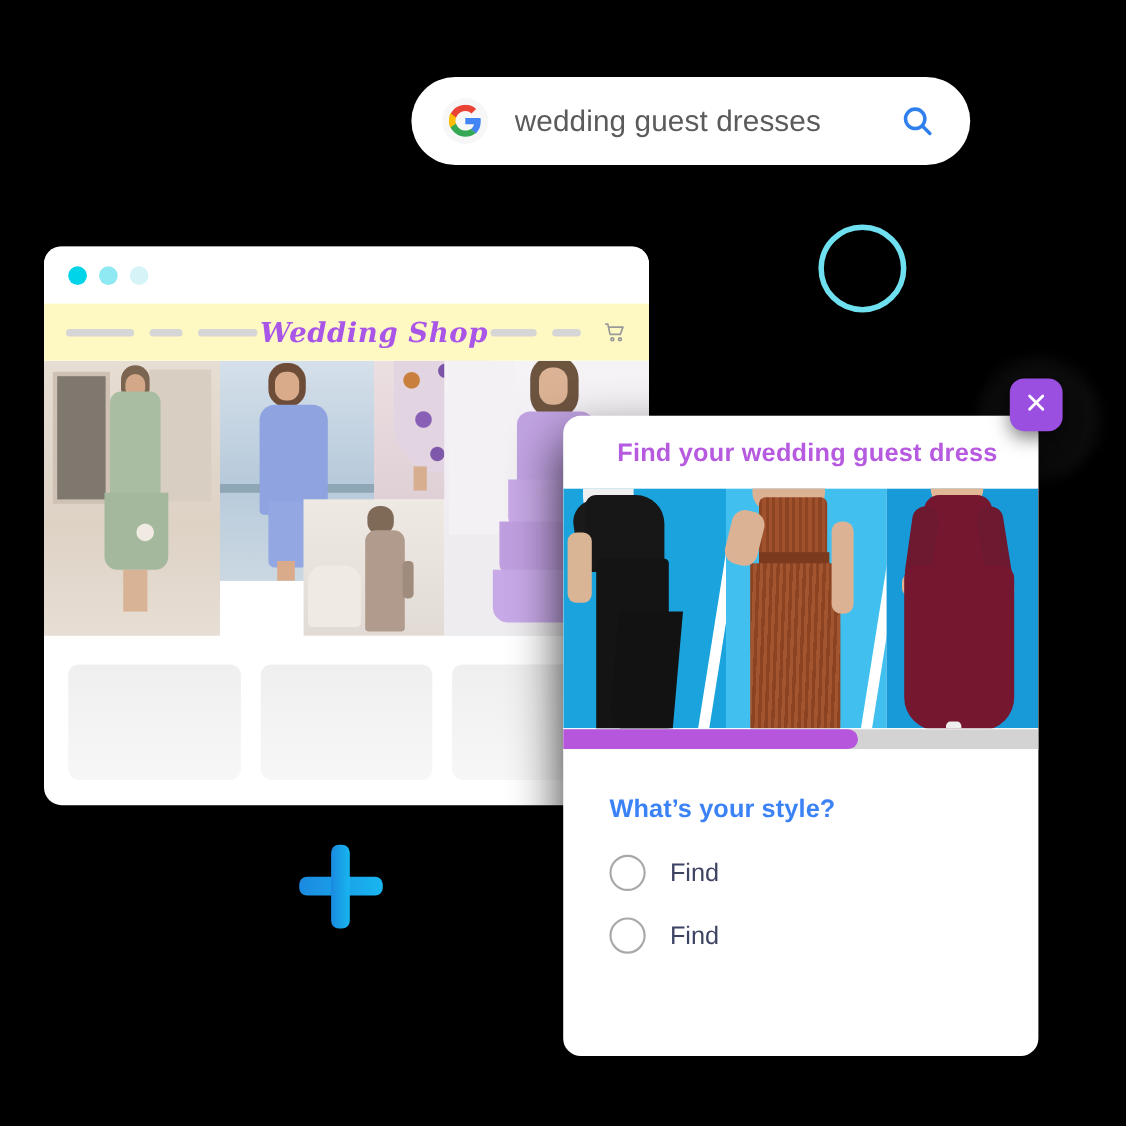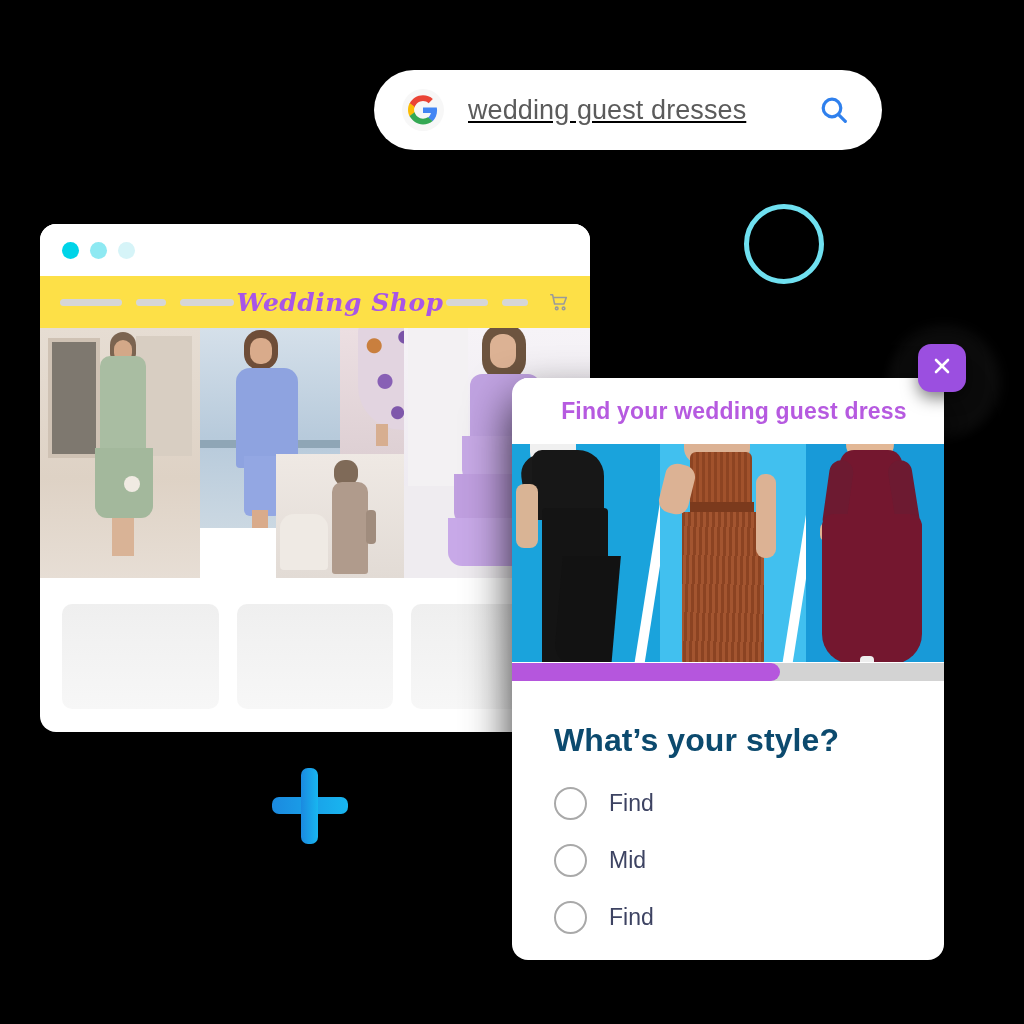--- a/index.html
+++ b/index.html
@@ -10,21 +10,21 @@
     overflow:hidden;
     position:relative;
   }
   .stage{position:absolute;inset:0;}
 
   
   .search-pill{
     position:absolute;left:374px;top:70px;width:508px;height:80px;
     background:#ffffff;border-radius:40px;
     box-shadow:0 10px 26px rgba(0,0,0,.55), 0 2px 6px rgba(0,0,0,.4);
-    display:flex;align-items:center;padding:16px 28px;box-sizing:border-box;text-decoration:underline;
+    display:flex;align-items:center;padding:16px 28px;box-sizing:border-box;
   }
   .g-logo{width:42px;height:42px;border-radius:50%;background:#f7f7f7;
     display:flex;align-items:center;justify-content:center;flex:0 0 auto;}
   .search-text{
     flex:1;margin-left:24px;font-size:27px;color:#5b5b5b;letter-spacing:.1px;
     white-space:nowrap;overflow:hidden;
   }
   .search-btn{flex:0 0 auto;width:40px;height:40px;display:flex;align-items:center;justify-content:center;}
 
   
@@ -44,21 +44,21 @@
     background:#ffffff;border-radius:16px;overflow:hidden;
     box-shadow:0 18px 40px rgba(0,0,0,.75);
   }
   .shop-titlebar{height:52px;background:#ffffff;display:flex;align-items:center;padding-left:22px;}
   .dot{width:17px;height:17px;border-radius:50%;margin-right:11px;}
   .dot.d1{background:#00d4e8;}
   .dot.d2{background:#8ee9f2;}
   .dot.d3{background:#d6f4f8;}
 
   .shop-nav{
-    height:52px;background:#fde047;display:flex;align-items:center;
+    height:52px;background:#fef9c3;display:flex;align-items:center;
     padding:4px 20px;box-sizing:border-box;
   }
   .nav-bar-ph{height:7px;border-radius:4px;background:#d6d6d6;}
   .nav-left{display:flex;align-items:center;gap:14px;}
   .nav-right{display:flex;align-items:center;gap:14px;margin-left:auto;}
   .shop-brand{
     flex:1;text-align:center;font-family:"DejaVu Serif",serif;font-style:italic;
     font-size:25px;color:#a855e8;font-weight:700;letter-spacing:.5px;
     white-space:nowrap;
   }
@@ -90,21 +90,21 @@
 
   .popup-hero{position:relative;height:218px;overflow:hidden;}
   .hero-panel{position:absolute;top:0;height:100%;}
   .hero-slash{position:absolute;top:-20px;height:calc(100% + 40px);width:10px;background:#ffffff;transform:rotate(9deg);}
 
   .progress-wrap{height:20px;display:flex;align-items:center;background:#fff;}
   .progress-track{height:18px;width:100%;background:#d3d3d3;}
   .progress-fill{height:18px;width:62%;background:#b556dd;border-radius:0 9px 9px 0;}
 
   .popup-body{padding:40px 42px 0 42px;}
-  .question{font-size:32px;font-weight:bold;color:#0c4a6e;margin:0 0 28px 0;letter-spacing:.1px;}
+  .question{font-size:23px;font-weight:bold;color:#3b82f6;margin:0 0 28px 0;letter-spacing:.1px;}
   .option{display:flex;align-items:center;margin-bottom:24px;}
   .radio{
     width:33px;height:33px;border-radius:50%;background:#fff;
     border:2.5px solid #a9a9a9;box-sizing:border-box;flex:0 0 auto;
   }
   .option-label{margin-left:22px;font-size:23px;color:#3d4362;}
 
   
   .close-btn{
     position:absolute;left:918px;top:344px;width:48px;height:48px;border-radius:13px;
@@ -295,24 +295,20 @@
 
     <div class="popup-body">
       <p class="question">What’s your style?</p>
 
       <div class="option">
         <span class="radio"></span>
         <span class="option-label">Find</span>
       </div>
       <div class="option">
         <span class="radio"></span>
-        <span class="option-label">Mid</span>
-      </div>
-      <div class="option">
-        <span class="radio"></span>
         <span class="option-label">Find</span>
       </div>
     </div>
   </div>
 
   <div class="close-btn">
     <span>
       <svg width="24" height="24" viewBox="0 0 24 24" stroke="#ffffff" stroke-width="2.6" stroke-linecap="round">
         <line x1="6" y1="6" x2="18" y2="18"></line>
         <line x1="18" y1="6" x2="6" y2="18"></line>

